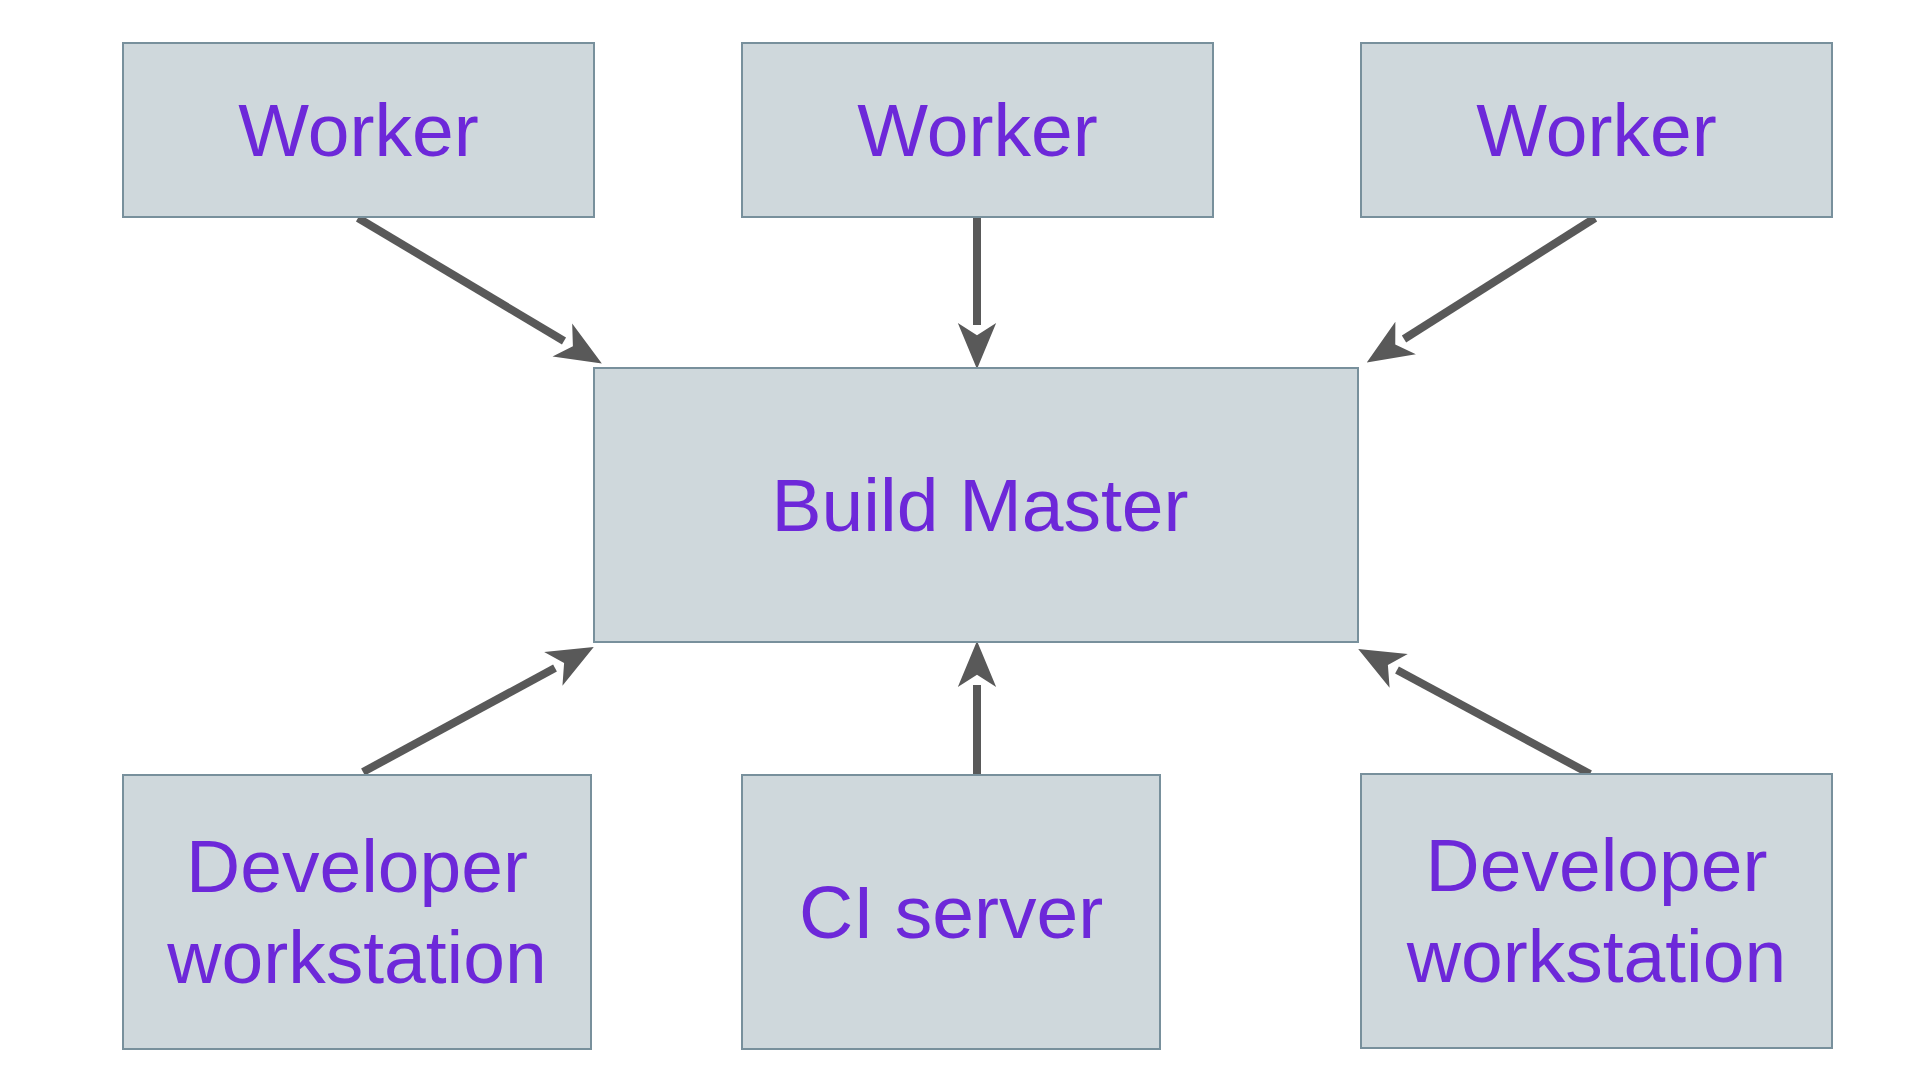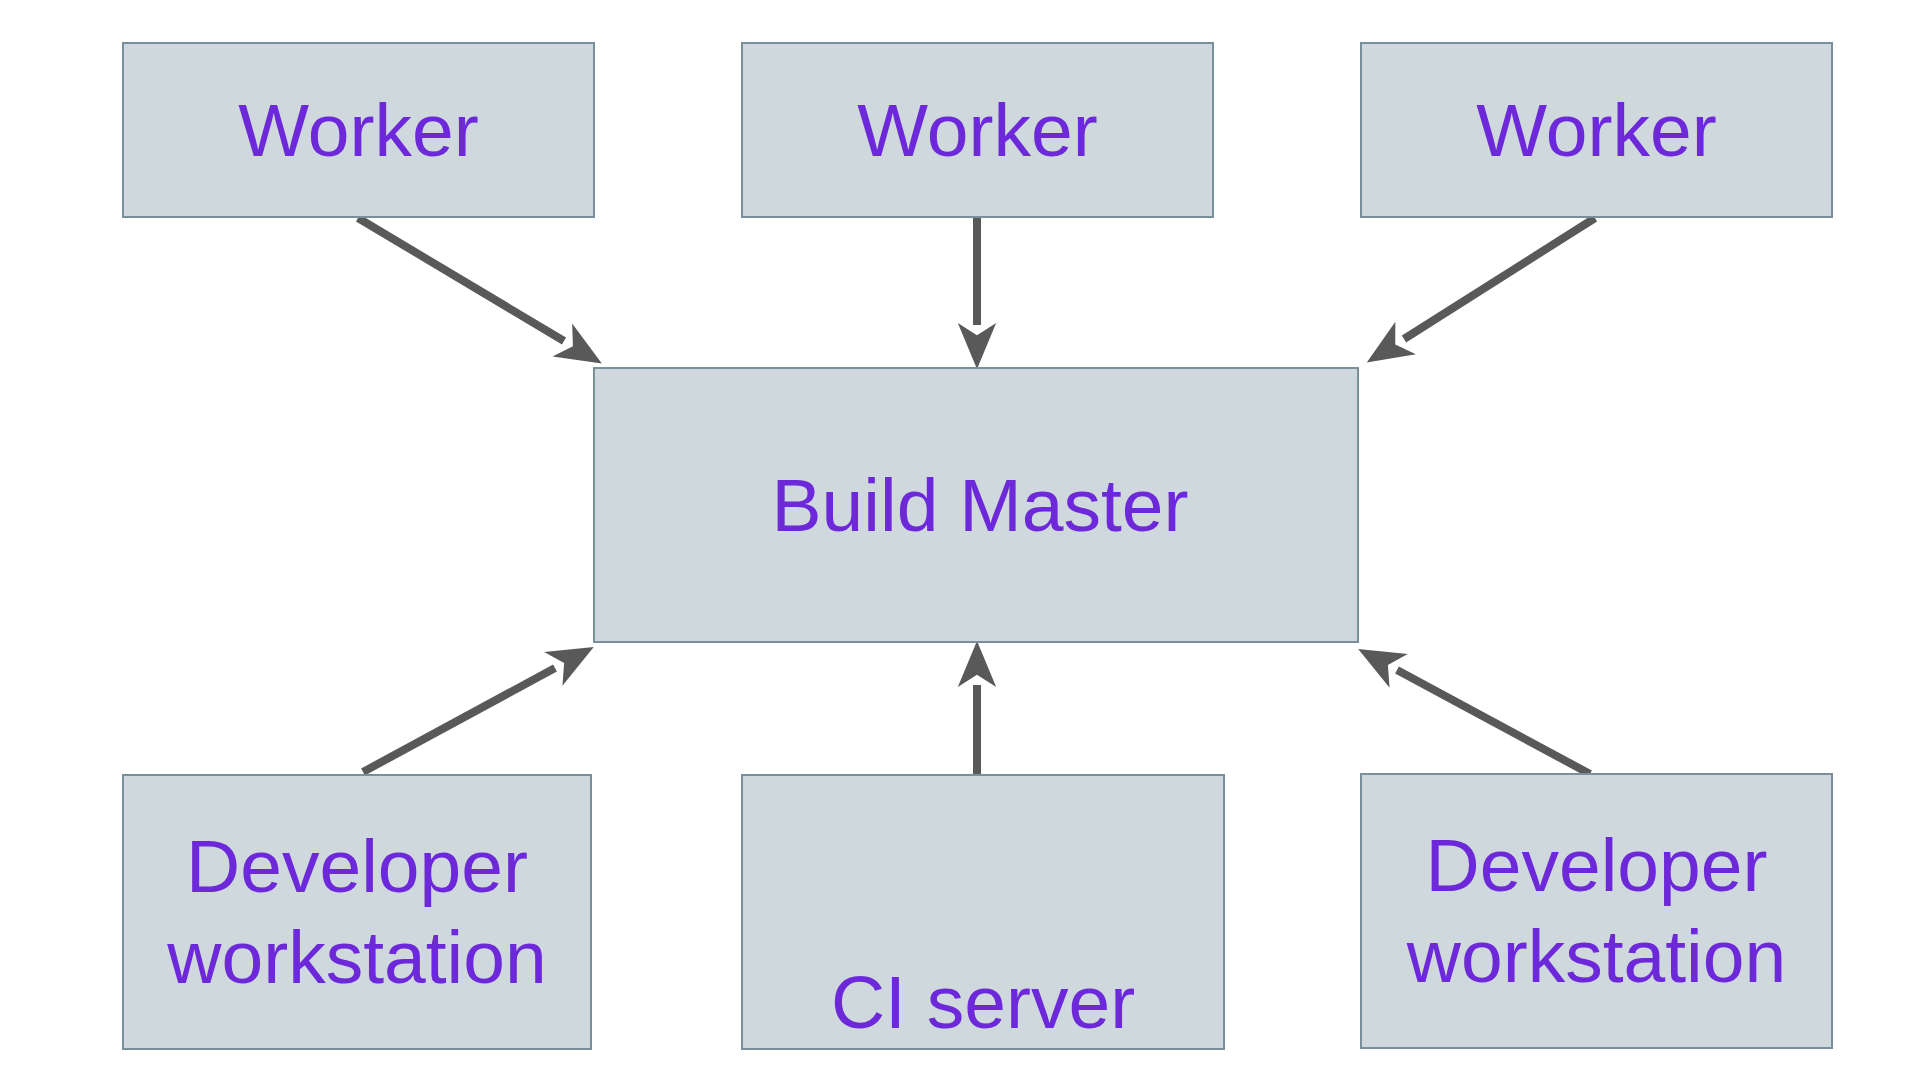--- a/index.html
+++ b/index.html
@@ -39,21 +39,21 @@
   }
   .node span { display: block; padding: 0 14px; }
   
   .worker-1 { left: 122px; top: 42px;  width: 473px; height: 176px; }
   .worker-2 { left: 741px; top: 42px;  width: 473px; height: 176px; }
   .worker-3 { left: 1360px; top: 42px; width: 473px; height: 176px; }
   
   .build-master { left: 593px; top: 367px; width: 766px; height: 276px; padding-left: 8px; }
   
   .dev-left  { left: 122px;  top: 774px; width: 470px; height: 276px; }
-  .ci-server { left: 741px;  top: 774px; width: 484px; height: 276px; align-items: flex-end; }
+  .ci-server { left: 741px;  top: 774px; width: 420px; height: 276px; }
   .dev-right { left: 1360px; top: 773px; width: 473px; height: 276px; }
 </style>
 </head>
 <body>
 
 <div class="canvas">
 
   <svg class="arrows" viewBox="0 0 1910 1090" xmlns="http://www.w3.org/2000/svg">
     <defs>
       <marker id="stealth-head" viewBox="0 0 12 10" markerWidth="46" markerHeight="40" markerUnits="userSpaceOnUse" refX="0.5" refY="5" orient="auto">

